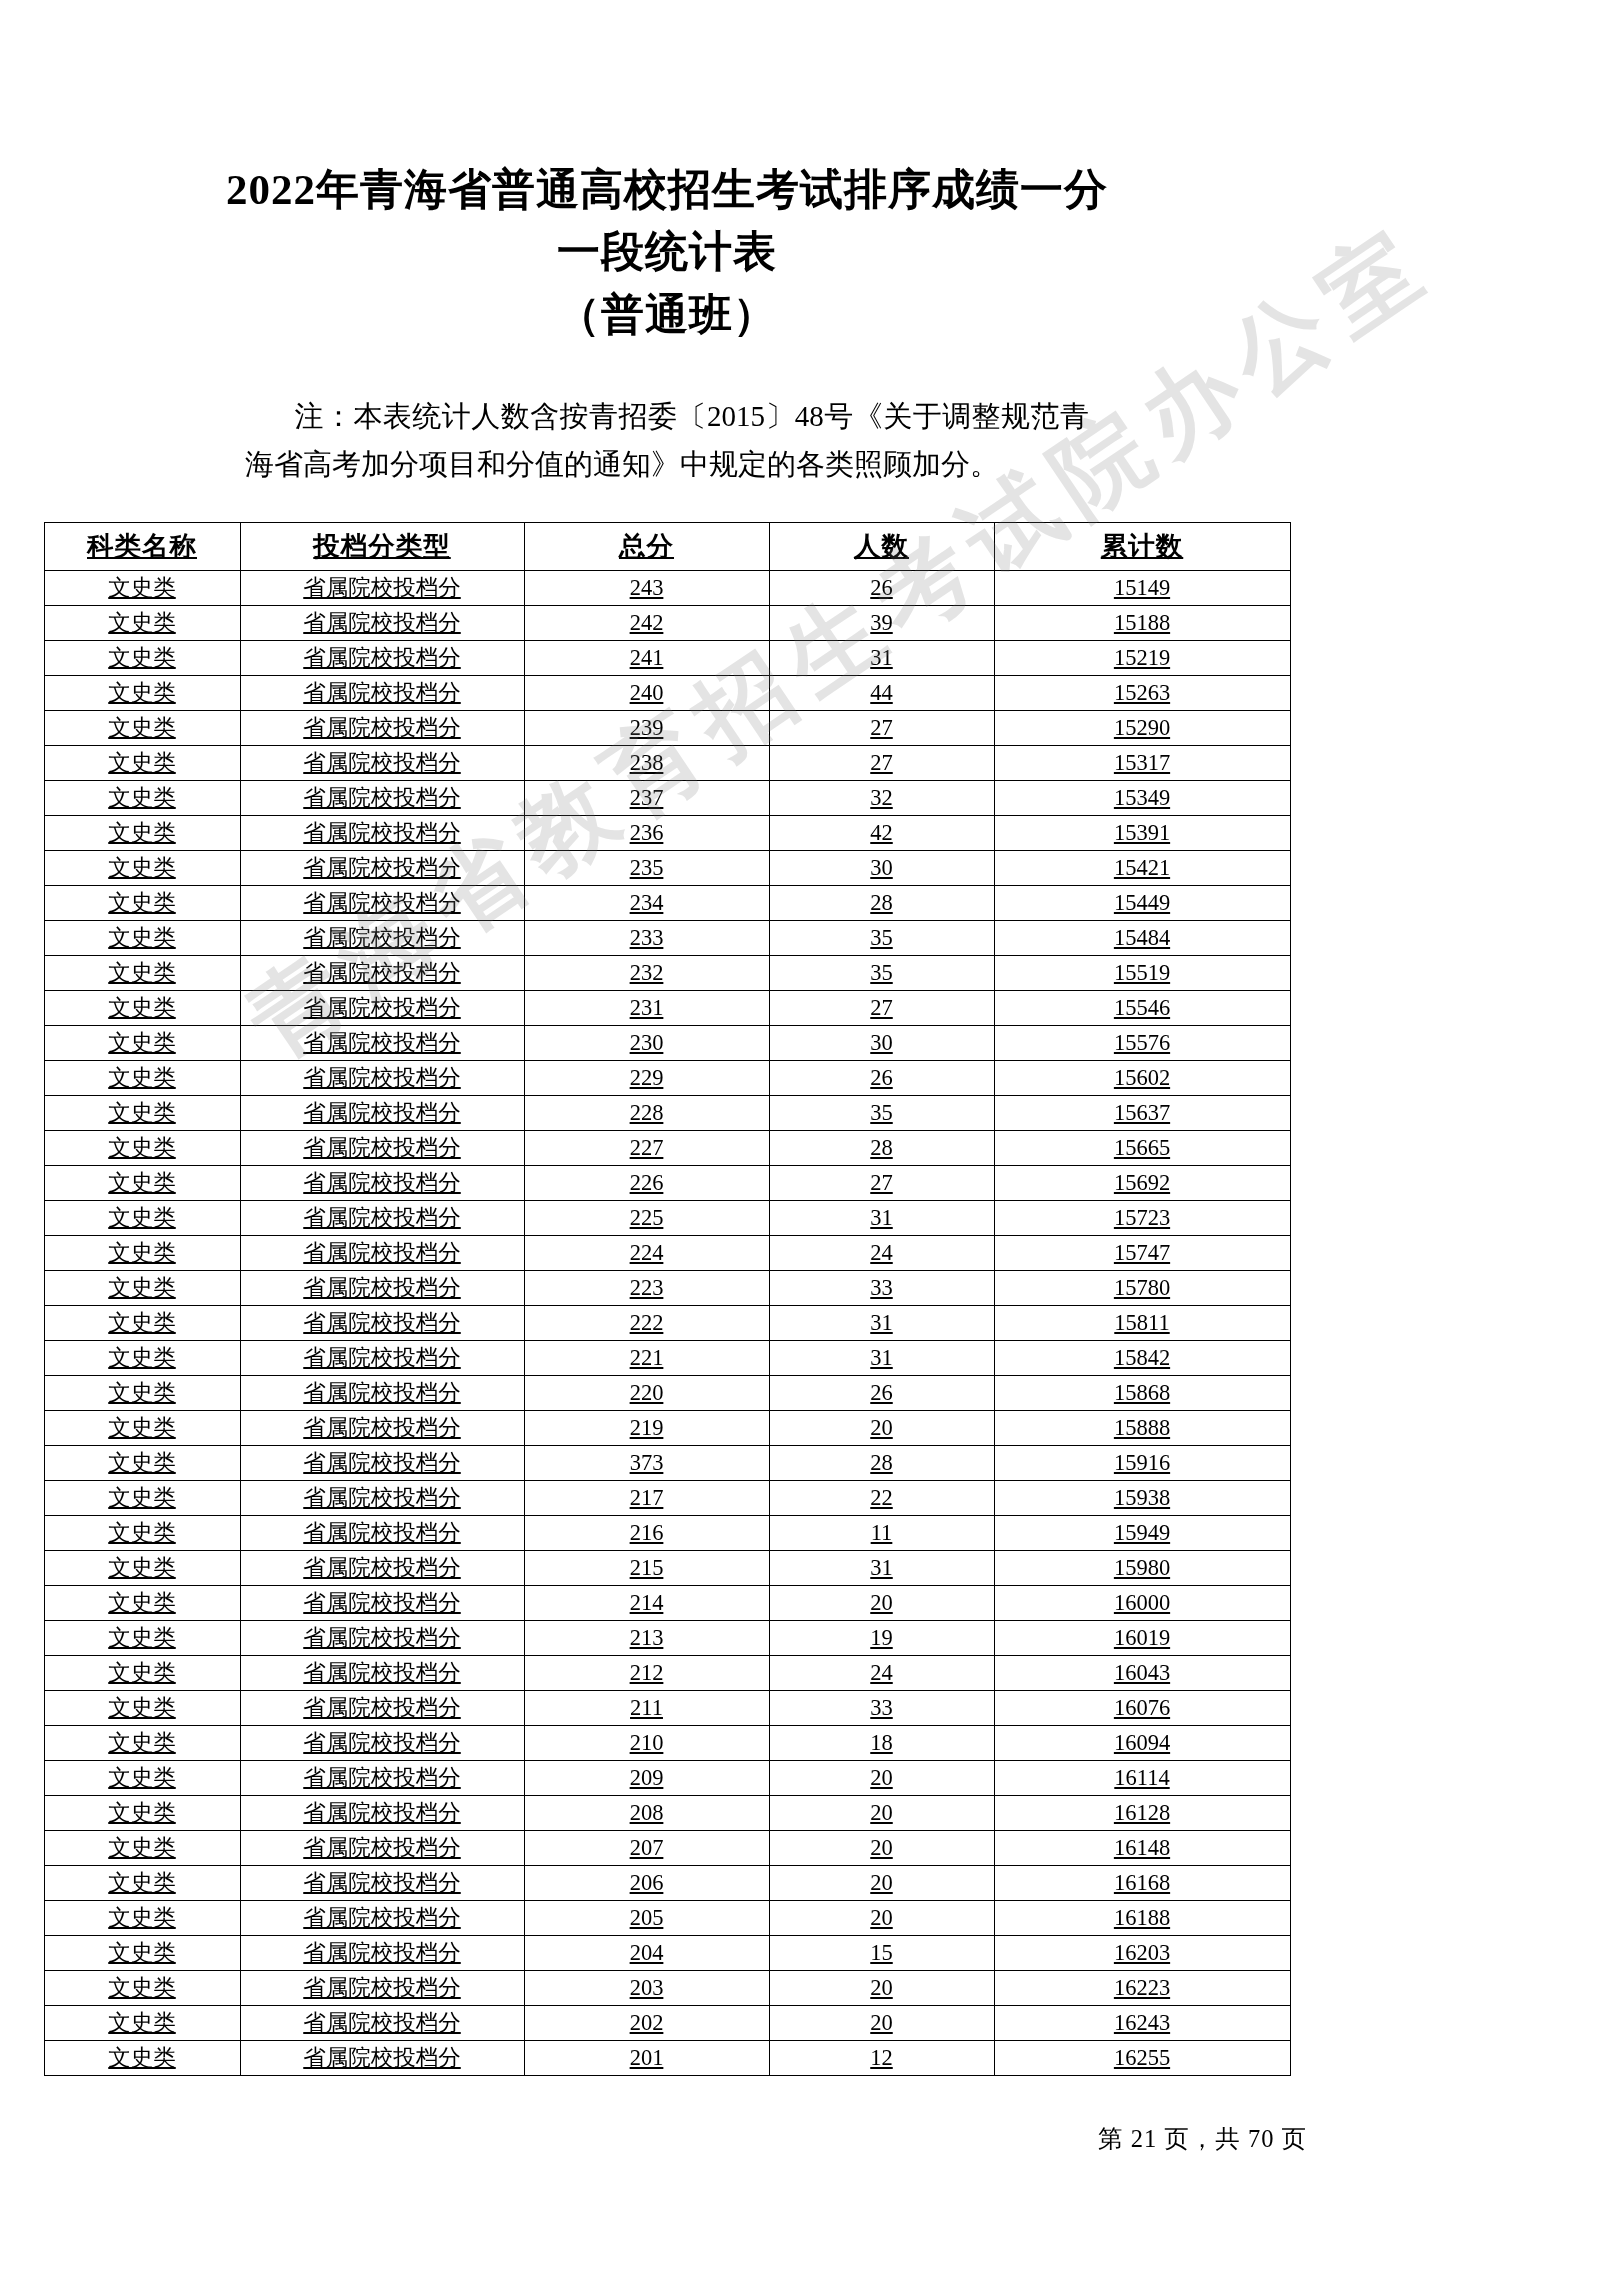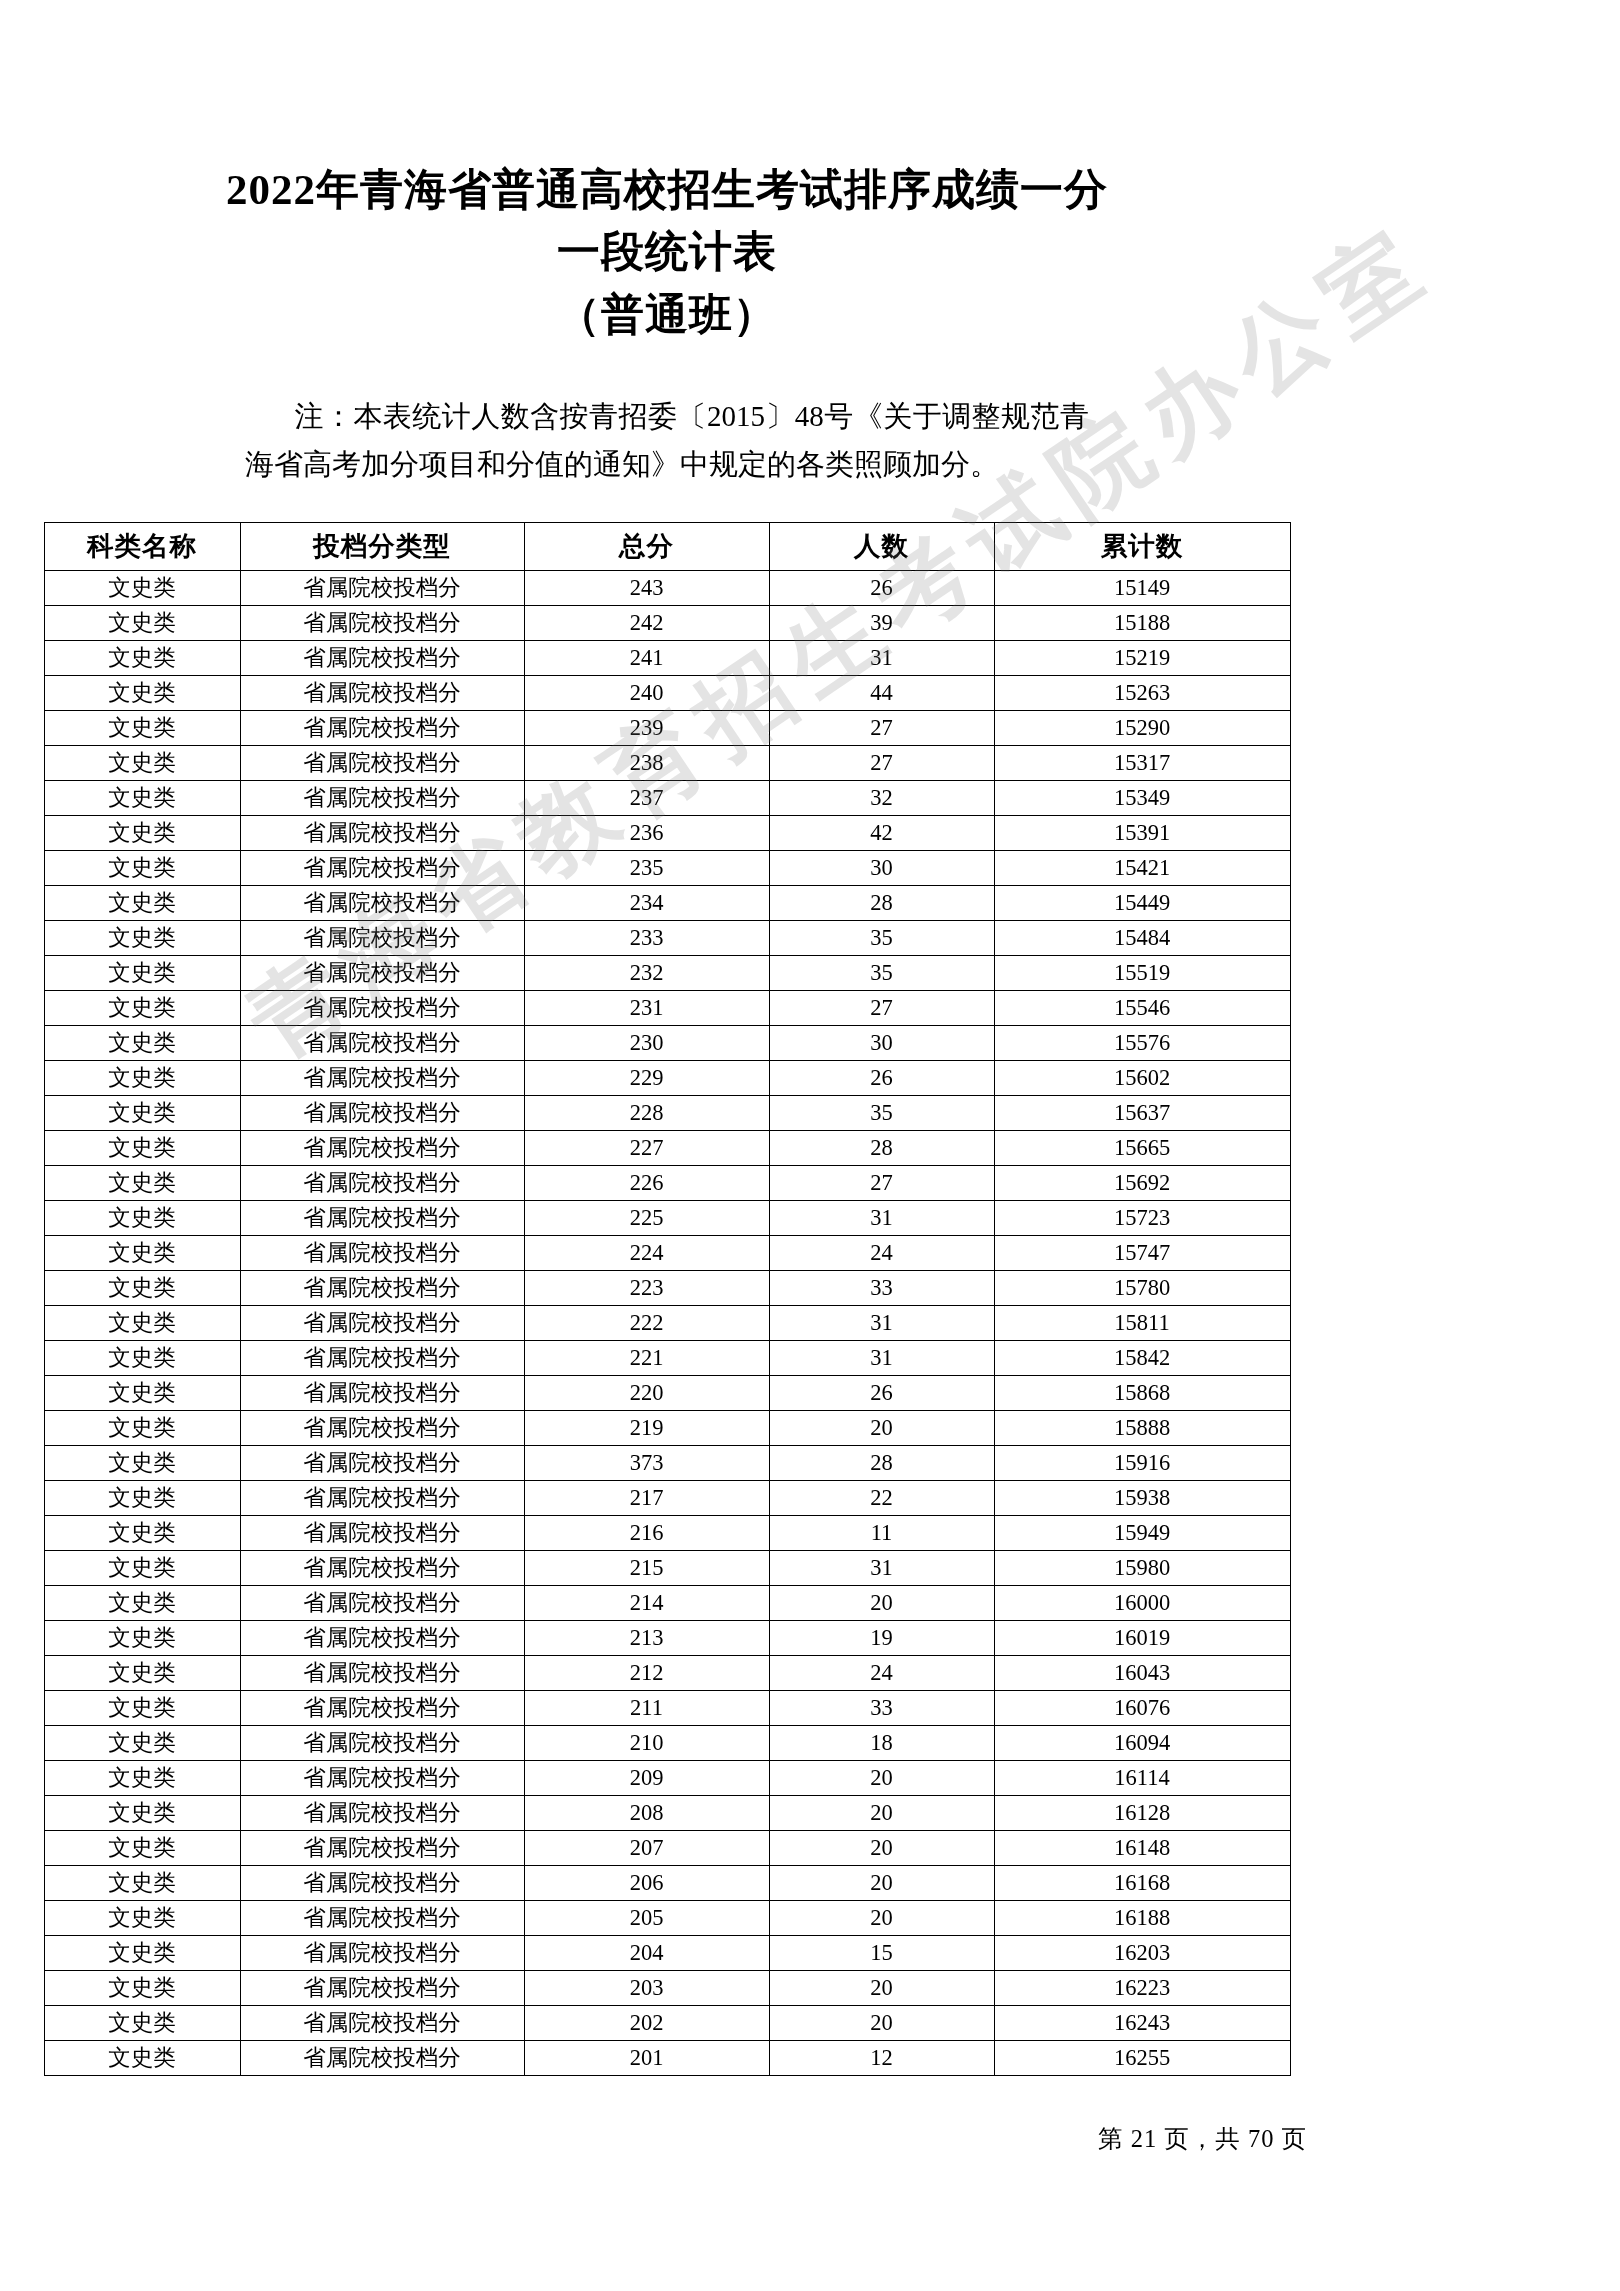--- a/index.html
+++ b/index.html
@@ -45,20 +45,21 @@
   }
   .note .indent {
     display: inline-block;
     width: 49px;
   }
   table.stats {
     border-collapse: collapse;
     margin: 33px auto 0 auto;
     width: 1247px;
     table-layout: fixed;
+    text-decoration: underline;
   }
   table.stats th, table.stats td {
     border: 1px solid #000000;
     text-align: center;
     font-size: 22.5px;
     height: 34px;
     line-height: 34px;
     padding: 0;
     overflow: hidden;
     white-space: nowrap;

